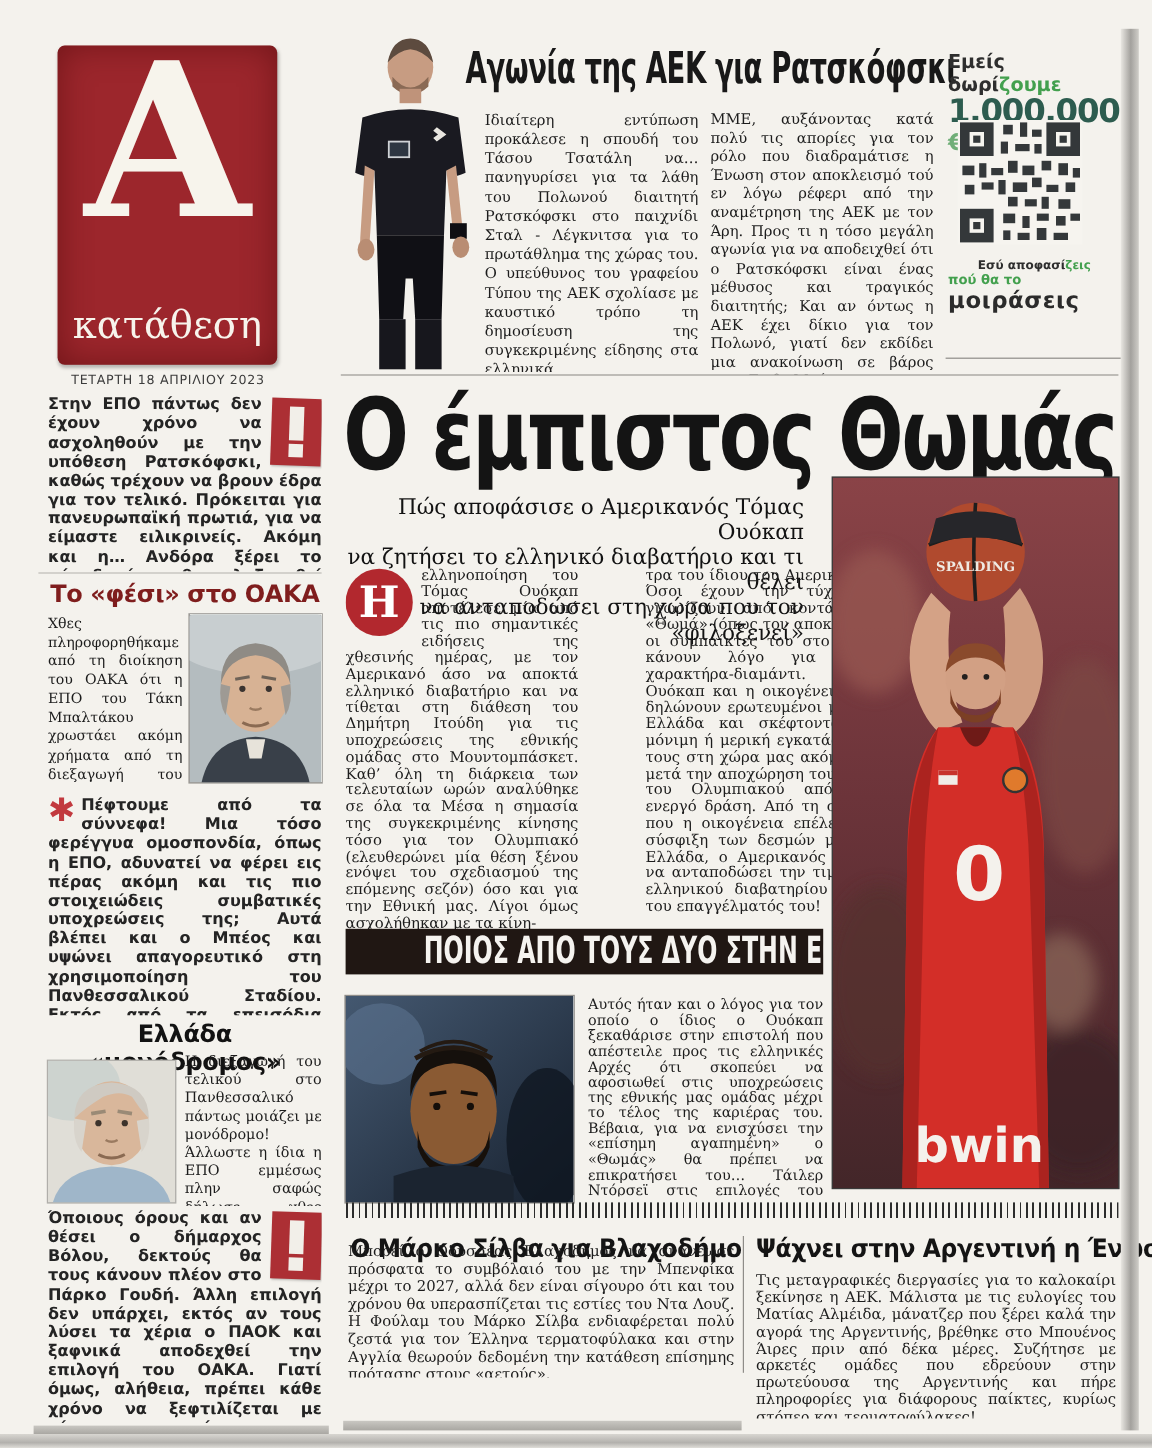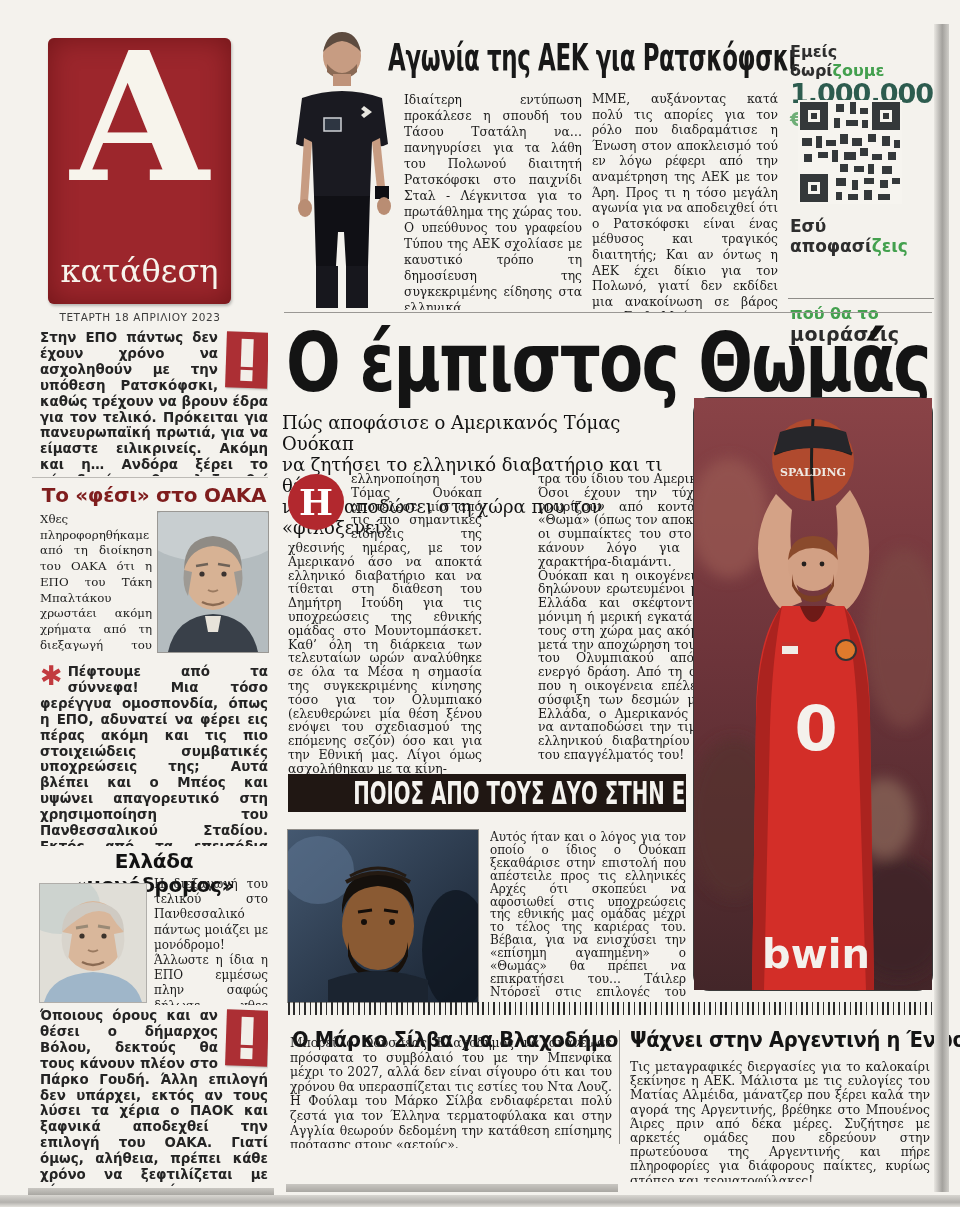--- a/index.html
+++ b/index.html
@@ -13,38 +13,38 @@
                font-weight:bold;font-size:178px;color:#f7f4ec;line-height:1.1;}
   .logo-word{left:0;bottom:14px;width:183px;text-align:center;font-family:"DejaVu Serif",serif;
              font-size:32px;color:#f7f4ec;}
   .date-line{left:40px;top:311px;width:200px;text-align:center;font-size:10.5px;letter-spacing:.6px;color:#3c3c3c;}
   
   .don{left:790px;top:42px;width:144px;}
   .don .l1{font-weight:bold;font-size:16px;color:#2e2e2e;}
   .don .green{color:#43a04e;}
   .don .amount{font-weight:bold;font-size:27px;color:#2d5c4f;letter-spacing:-1px;line-height:1.05;}
   .don .euro{font-size:19px;color:#6fae77;font-weight:bold;}
-  .don .l2{margin-top:6px;font-weight:bold;font-size:17px;color:#2e2e2e;}
-  .don .l3{font-weight:bold;font-size:16px;color:#43a04e;margin-top:48px;}
+  .don .l2{margin-top:6px;font-weight:bold;font-size:10px;color:#2e2e2e;text-align:center;}
+  .don .l3{font-weight:bold;font-size:11px;color:#43a04e;}
   .don .l4{font-weight:bold;font-size:19px;color:#2b2b2b;letter-spacing:.5px;}
   .qr{left:798px;top:100px;width:104px;height:104px;}
   .don-rule{left:788px;top:298px;width:146px;height:1px;background:#8e8c88;}
   
   .top-headline{left:388px;top:36px;width:410px;height:46px;overflow:visible;}
   .top-headline span{display:inline-block;white-space:nowrap;font-weight:800;font-size:31px;color:#181818;
                      letter-spacing:-.5px;transform:scale(.74,1.18);transform-origin:left top;}
   .serifcol{font-family:"DejaVu Serif",serif;color:#1c1c1c;text-align:justify;overflow:hidden;}
   .tcol1{left:404px;top:92px;width:178px;height:218px;font-size:12.3px;line-height:16px;}
   .tcol2{left:592px;top:92px;width:186px;height:220px;font-size:12.3px;line-height:15.6px;}
   .mid-rule{left:284px;top:312px;width:648px;height:1px;background:#9a9894;}
   
   .main-headline{left:286px;top:314px;width:650px;height:88px;}
   .main-headline span{display:inline-block;white-space:nowrap;font-weight:bold;font-size:70px;color:#141414;
                       letter-spacing:-2px;transform:scale(.92,1.18);transform-origin:left top;}
-  .subhead{left:282px;top:412px;width:388px;text-align:left;font-family:"DejaVu Serif",serif;
+  .subhead{left:282px;top:412px;width:388px;text-align:right;font-family:"DejaVu Serif",serif;
            font-size:18px;line-height:21px;color:#121212;font-weight:500;}
   .mcol{top:472px;height:322px;font-size:12.4px;line-height:13.8px;}
   .mcol1{left:288px;width:194px;}
   .mcol2{left:492px;width:194px;margin-left:46px;}
   .dropcap{float:left;width:56px;height:56px;margin:2px 7px 2px 0;border-radius:50%;background:#b2282e;
            text-align:center;font-family:"DejaVu Serif",serif;font-weight:bold;font-size:36px;
            color:#fff;line-height:56px;}
   
   .banner{left:288px;top:774px;width:398px;height:38px;background:#201713;text-align:center;overflow:hidden;}
   .banner span{display:inline-block;white-space:nowrap;font-weight:bold;font-size:26px;color:#f5f3ef;
@@ -78,21 +78,21 @@
   .side-title{left:40px;width:228px;text-align:center;font-weight:bold;font-size:20px;letter-spacing:-.3px;}
   .fesi-title{top:483px;color:#7f1d1d;}
   .mono-title{top:849px;color:#121212;}
   .fesi-body{left:40px;top:512px;width:112px;height:142px;font-size:11.8px;line-height:15.7px;}
   .fesi-photo{left:158px;top:512px;width:110px;height:140px;box-shadow:0 0 0 1px #9a9894;}
   .mono-body{left:154px;top:877px;width:114px;height:128px;font-size:12px;line-height:15.2px;}
   .mono-photo{left:40px;top:884px;width:106px;height:118px;box-shadow:0 0 0 1px #b0aeaa;}
   .side-bar-bottom{left:28px;top:1188px;width:246px;height:8px;background:linear-gradient(#c9c7c2,#a5a39e);}
   
   .ref-photo{left:272px;top:26px;width:136px;height:282px;}
-  .player-photo{left:694px;top:398px;width:238px;height:592px;box-shadow:0 0 0 1px #3a3a3a;border-radius:15px;}
+  .player-photo{left:694px;top:398px;width:238px;height:592px;box-shadow:0 0 0 1px #3a3a3a;}
   
   .edge-right{left:934px;top:24px;width:15px;height:1168px;
               background:linear-gradient(90deg,#e9e7e2,#a3a19d 55%,#cfcdc8);}
   .edge-bottom{left:0;top:1195px;width:960px;height:12px;
                background:linear-gradient(#d8d6d1,#b3b1ad 60%,#e3e1dc);}
 </style>
 </head>
 <body>
 
 <div class="page">

